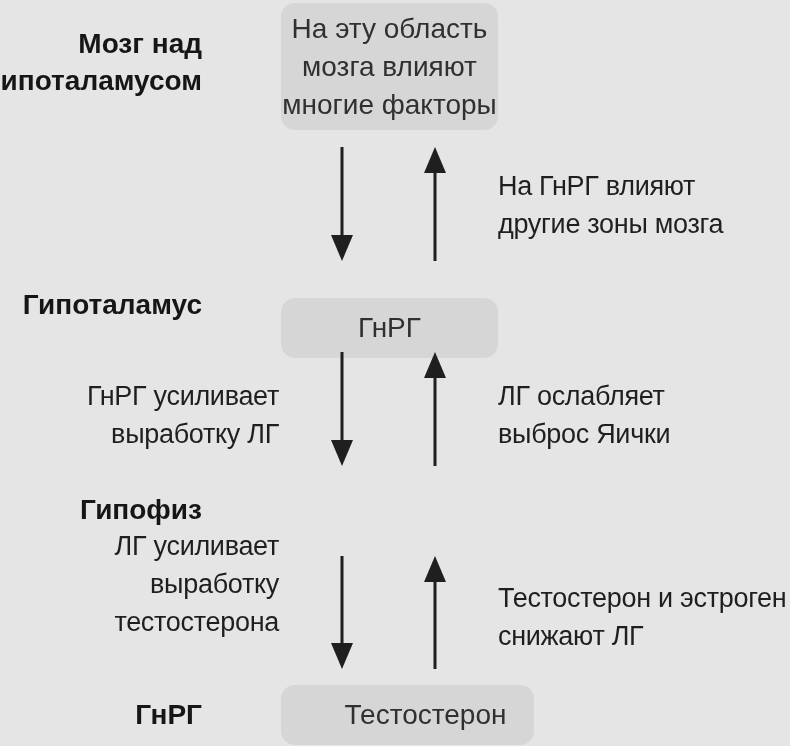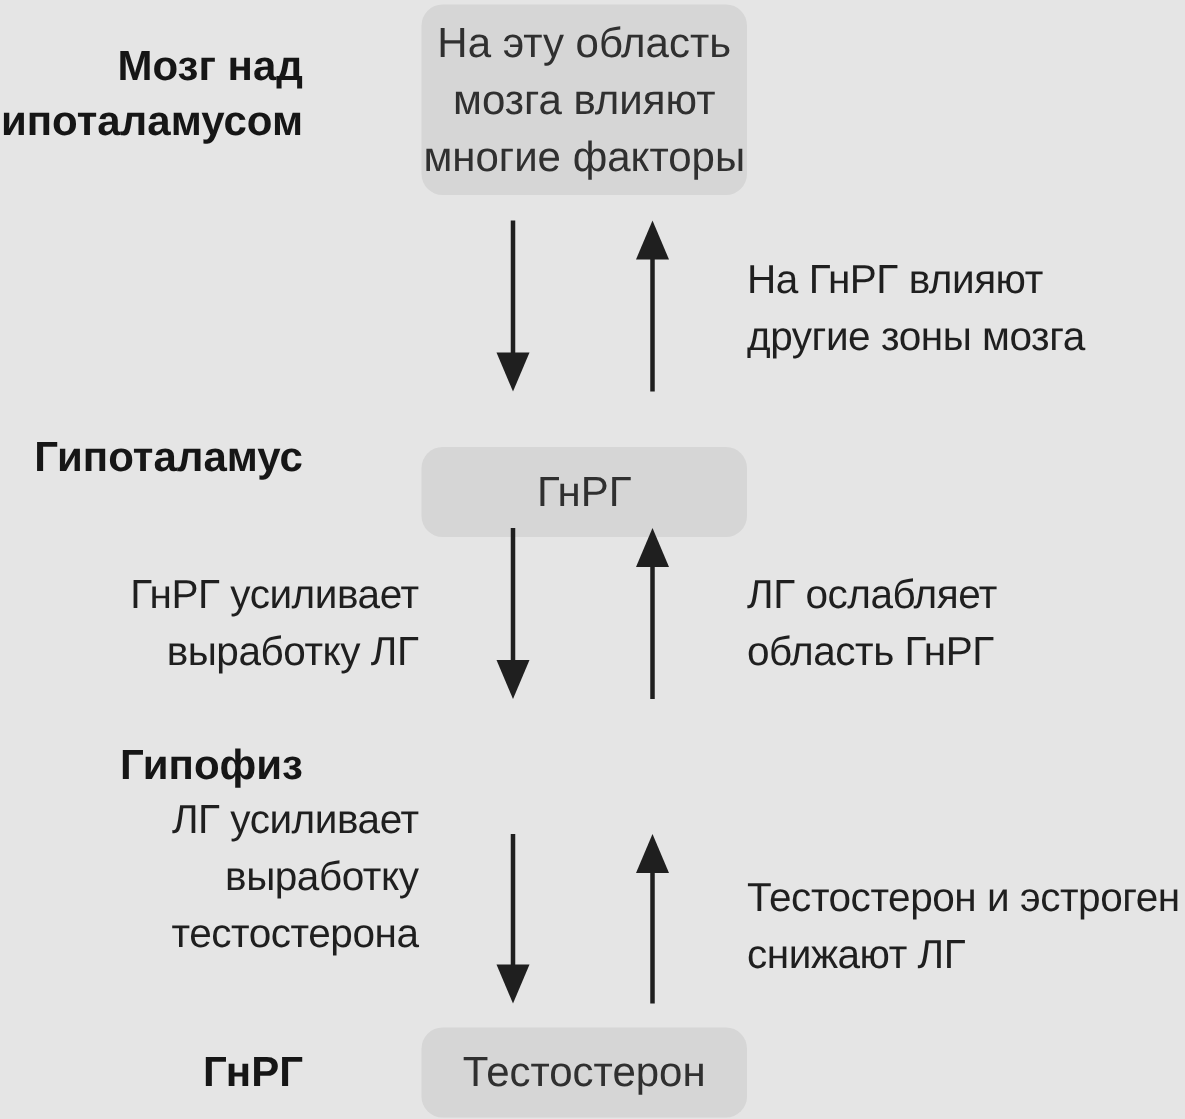--- a/index.html
+++ b/index.html
@@ -28,21 +28,21 @@
     text-align: center;
     font-size: 28px;
     line-height: 38px;
     color: var(--box-text, #303030);
     white-space: pre-line;
     border-radius: 14px;
   }
   .box1 { top: 3px;   height: 127px; }
   .box2 { top: 278px; height: 60px; margin-top: 20px; }
   .box3 { top: 481px; height: 60px; }
-  .box4 { top: 685px; height: 60px; }
+  .box4 { top: 685px; height: 60px; padding-left: 36px; }
 
   
   .lvl {
     position: absolute;
     right: 588px;
     text-align: right;
     font-weight: bold;
     font-size: 28px;
     line-height: 37px;
     color: #161616;
@@ -141,20 +141,20 @@
   <div class="arrow up pair3 col-up">
     <span class="shaft"></span>
     <span class="head"></span>
   </div>
 
   <div class="note note-right nr1">На ГнРГ влияют
 другие зоны мозга</div>
   <div class="note note-left nl1">ГнРГ усиливает
 выработку ЛГ</div>
   <div class="note note-right nr2">ЛГ ослабляет
-область ГнРГ</div>
+выброс Яички</div>
   <div class="note note-left nl2">ЛГ усиливает
 выработку
 тестостерона</div>
   <div class="note note-right nr3">Тестостерон и эстроген
 снижают ЛГ</div>
 
 </div>
 
 </body></html>

